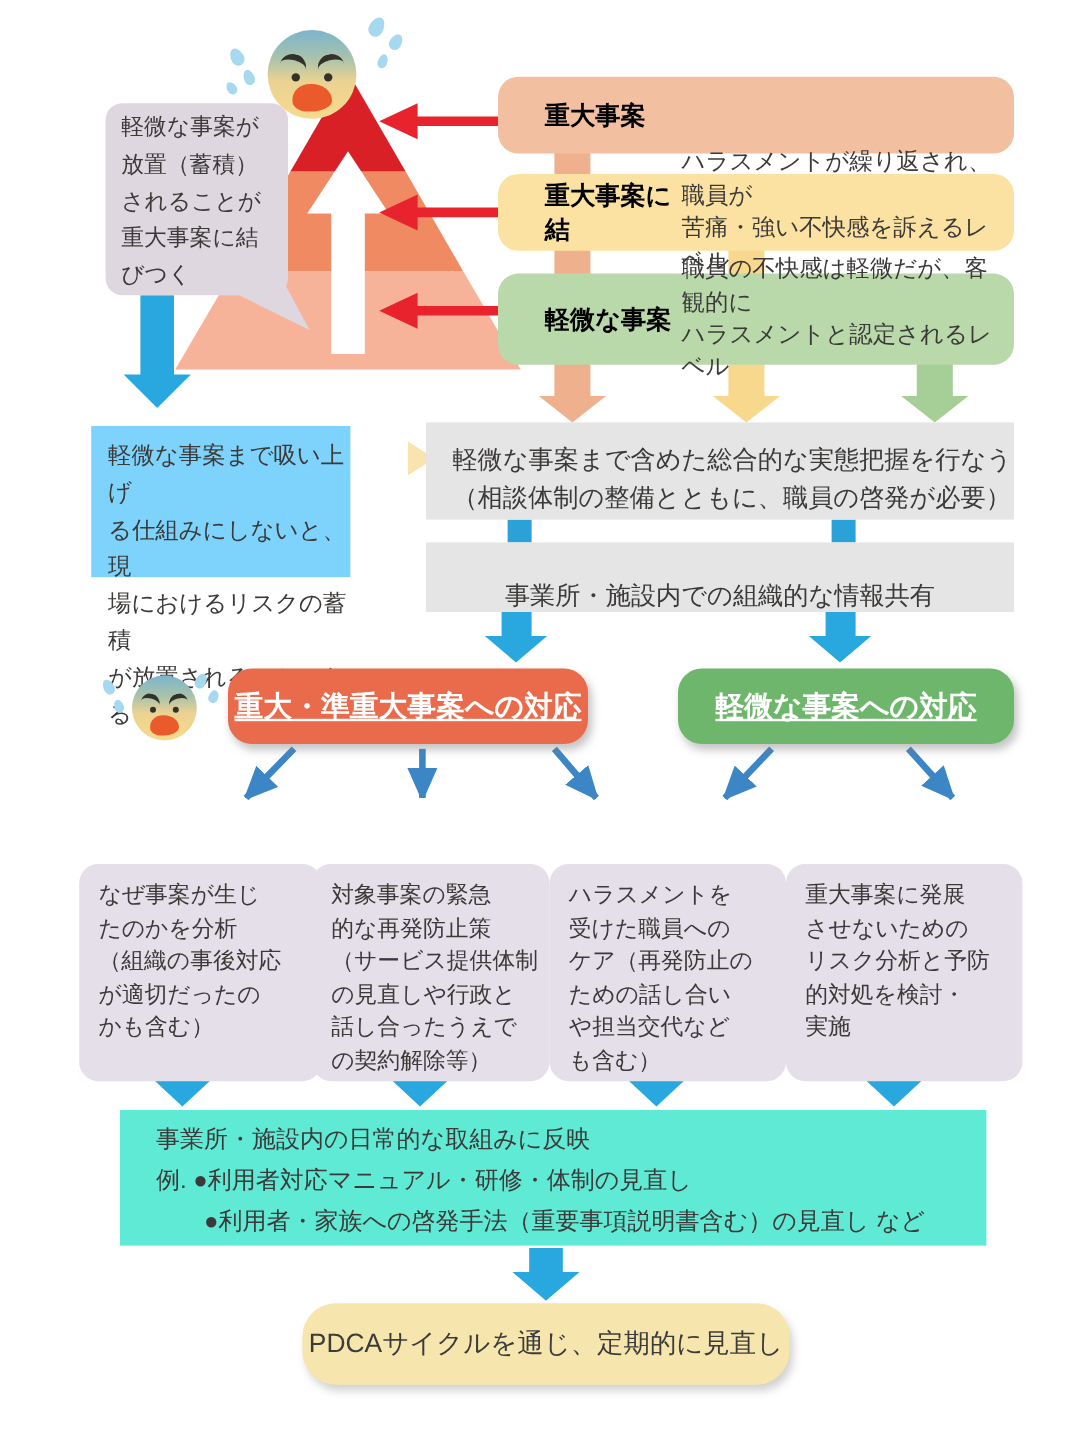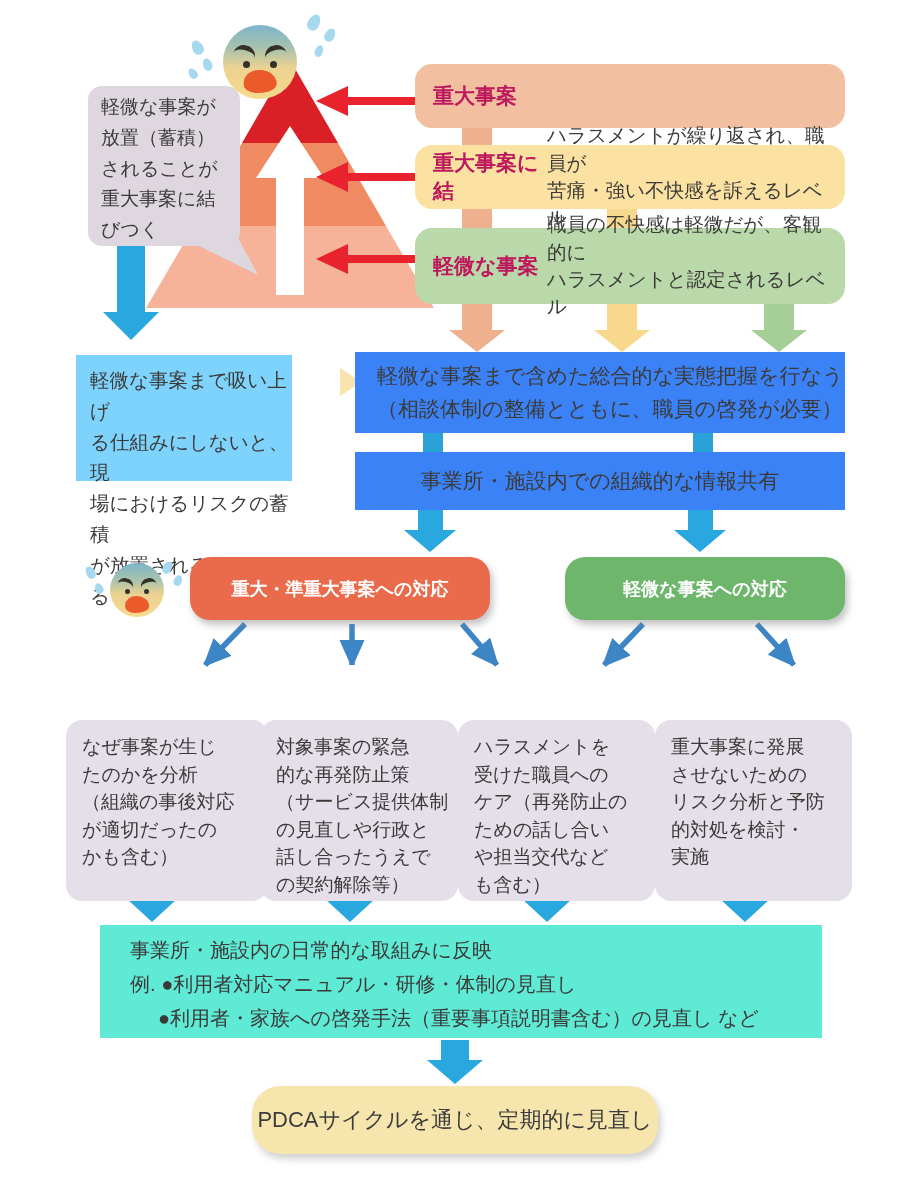--- a/index.html
+++ b/index.html
@@ -12,54 +12,54 @@
   svg.layer{position:absolute;left:0;top:0;width:908px;height:1199px;z-index:0;}
 
   
   .bubble-accum{
     left:72px;top:86px;width:152px;height:160px;background:#ded7e0;border-radius:14px;
     font-size:19px;line-height:1.62;padding:6px 0 0 13px;z-index:2;box-sizing:border-box;margin-left:16px;
   }
   
   .level{left:415px;width:430px;border-radius:17px;display:flex;align-items:center;
     padding:0 10px 0 18px;box-sizing:border-box;z-index:2;}
-  .level .lv-label{flex:none;width:114px;font-weight:bold;font-size:21px;color:#be185d;}
+  .level .lv-label{flex:none;width:114px;font-weight:bold;font-size:21px;color:#000000;margin-left:21px;}
   .level .lv-desc{font-size:19.5px;line-height:1.4;color:#3c3a39;}
   .level-1{top:64px;height:64px;background:#f2c0a1;}
   .level-2{top:145px;height:64px;background:#fbe2a2;}
   .level-3{top:228px;height:76px;background:#b9d9aa;}
 
   
   .note-mechanism{
     left:76px;top:355px;width:216px;height:126px;background:#7dd3fc;
     font-size:19.5px;line-height:1.58;padding:10px 0 0 14px;box-sizing:border-box;z-index:2;
   }
   
-  .proc{left:355px;width:490px;background:#3b82f6;box-sizing:border-box;z-index:2;display:flex;align-items:center;}
+  .proc{left:355px;width:490px;background:#e5e5e5;box-sizing:border-box;z-index:2;display:flex;align-items:flex-end;}
   .proc-grasp{top:352px;height:81px;font-size:21px;line-height:1.55;padding-left:22px;}
   .proc-share{top:452px;height:58px;font-size:21px;justify-content:center;}
 
   
   .resp{top:557px;height:63px;border-radius:20px;display:flex;align-items:center;justify-content:center;
-    color:#fff;font-weight:bold;font-size:18px;z-index:2;box-shadow:3px 5px 7px rgba(125,125,125,.45);}
+    color:#fff;font-weight:bold;font-size:24px;z-index:2;box-shadow:3px 5px 7px rgba(125,125,125,.45);text-decoration:underline;}
   .resp-severe{left:190px;width:300px;background:#e96b4b;}
   .resp-minor{left:565px;width:280px;background:#6db66c;}
 
   
   .action{top:720px;height:181px;background:#e4dfe9;border-radius:16px;
     font-size:19px;line-height:1.45;padding:13px 8px 0 16px;box-sizing:border-box;z-index:2;}
   .action-1{left:66px;width:202px;}
   .action-2{left:260px;width:198px;}
   .action-3{left:458px;width:197px;}
   .action-4{left:655px;width:197px;}
 
   
   .reflect{left:100px;top:925px;width:722px;height:113px;background:#5eead4;
     font-size:20px;line-height:1.7;padding:8px 7px 0 30px;box-sizing:border-box;z-index:2;}
-  .reflect .indent{margin-left:28px;}
+  .reflect .indent{margin-left:40px;}
 
   
   .pdca{left:252px;top:1086px;width:406px;height:68px;background:#f6e6ad;border-radius:28px;
     display:flex;align-items:center;justify-content:center;font-size:22px;color:#3b3b3b;
     z-index:2;box-shadow:3px 5px 7px rgba(140,140,140,.4);}
 
   
   .face{position:absolute;border-radius:50%;z-index:3;
     background:linear-gradient(180deg,#7cb4cd 0%,#a9c3ab 32%,#ecd292 58%,#f6da8c 100%);}
   .face-1{left:223px;top:25px;width:74px;height:74px;}

